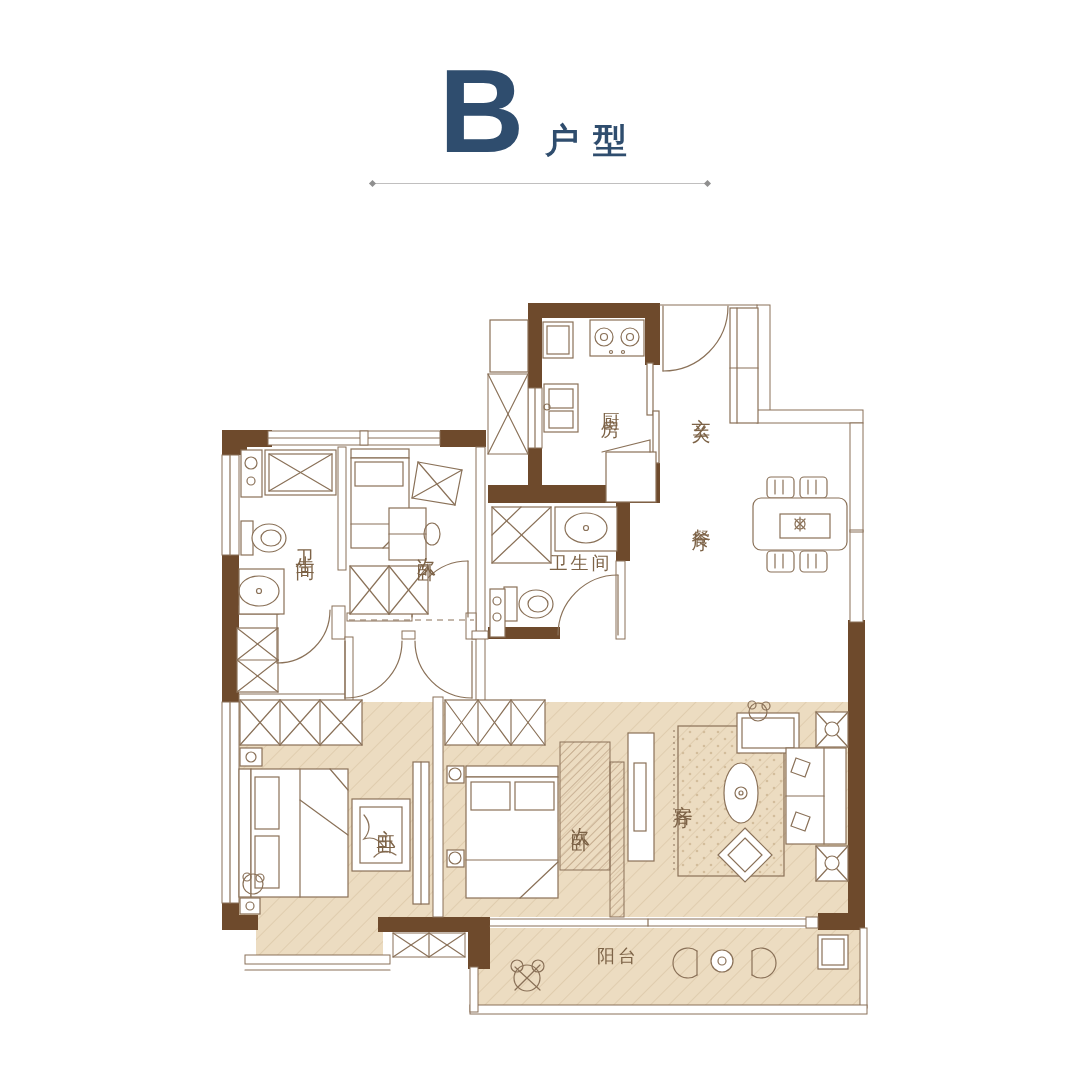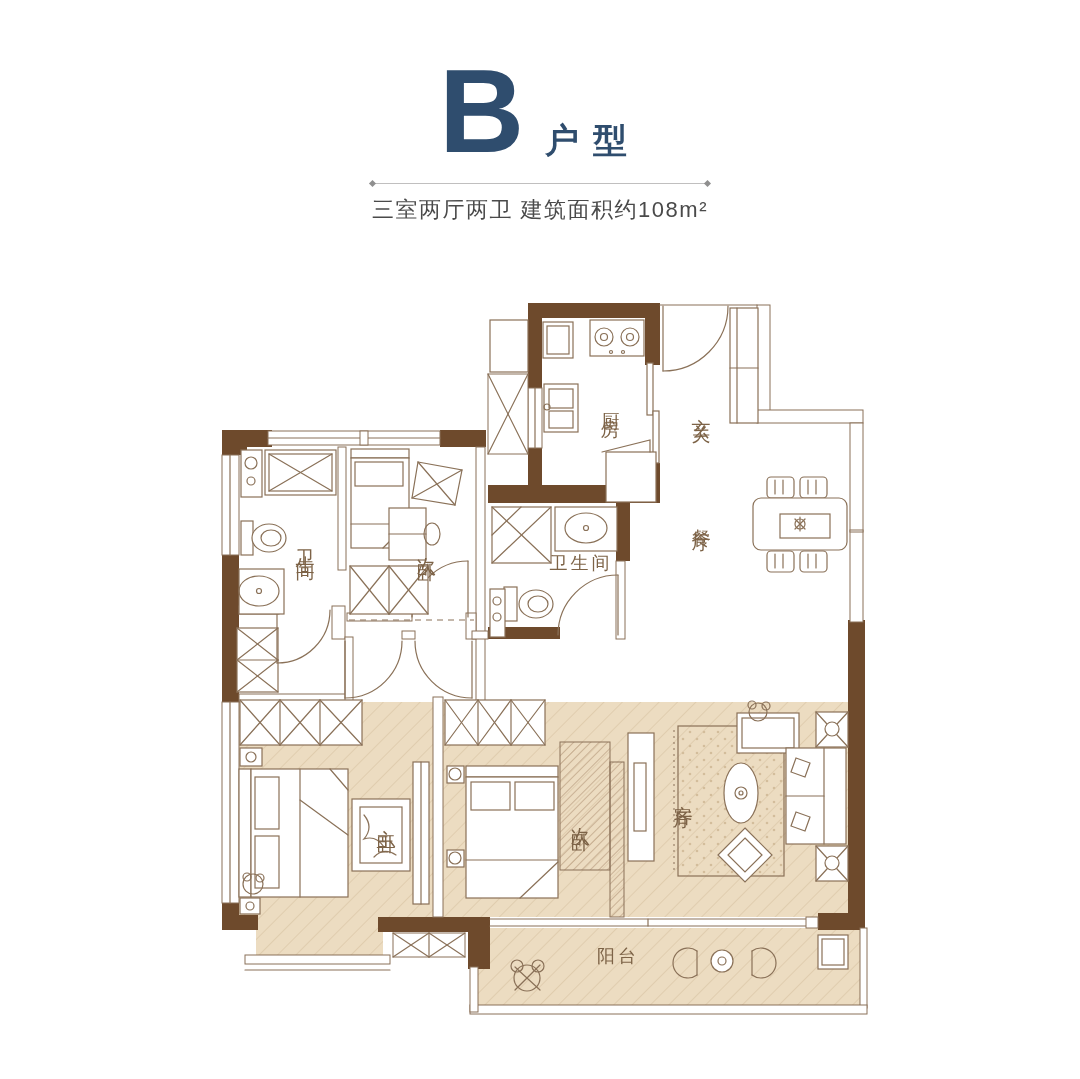--- a/index.html
+++ b/index.html
@@ -43,21 +43,20 @@
   <div class="header">
     <div class="title-row">
       <span class="big-b">B</span>
       <span class="type-suffix">户型</span>
     </div>
     <div class="divider">
       <span class="dia"></span>
       <span class="line"></span>
       <span class="dia"></span>
     </div>
-    <div class="subtitle">三室两厅两卫  建筑面积约108m²</div>
   </div>
 
   <svg width="1080" height="1079" viewBox="0 0 1080 1079">
     <defs>
       <pattern id="hatch" width="13" height="13" patternUnits="userSpaceOnUse" patternTransform="rotate(45)">
         <line x1="0" y1="0" x2="0" y2="13" style="stroke:var(--hatchline,#d3bd9b);stroke-width:1"></line>
       </pattern>
       <pattern id="denseHatch" width="6" height="6" patternUnits="userSpaceOnUse" patternTransform="rotate(45)">
         <line x1="0" y1="0" x2="0" y2="6" style="stroke:var(--densehatch,#a8886a);stroke-width:1"></line>
       </pattern>

